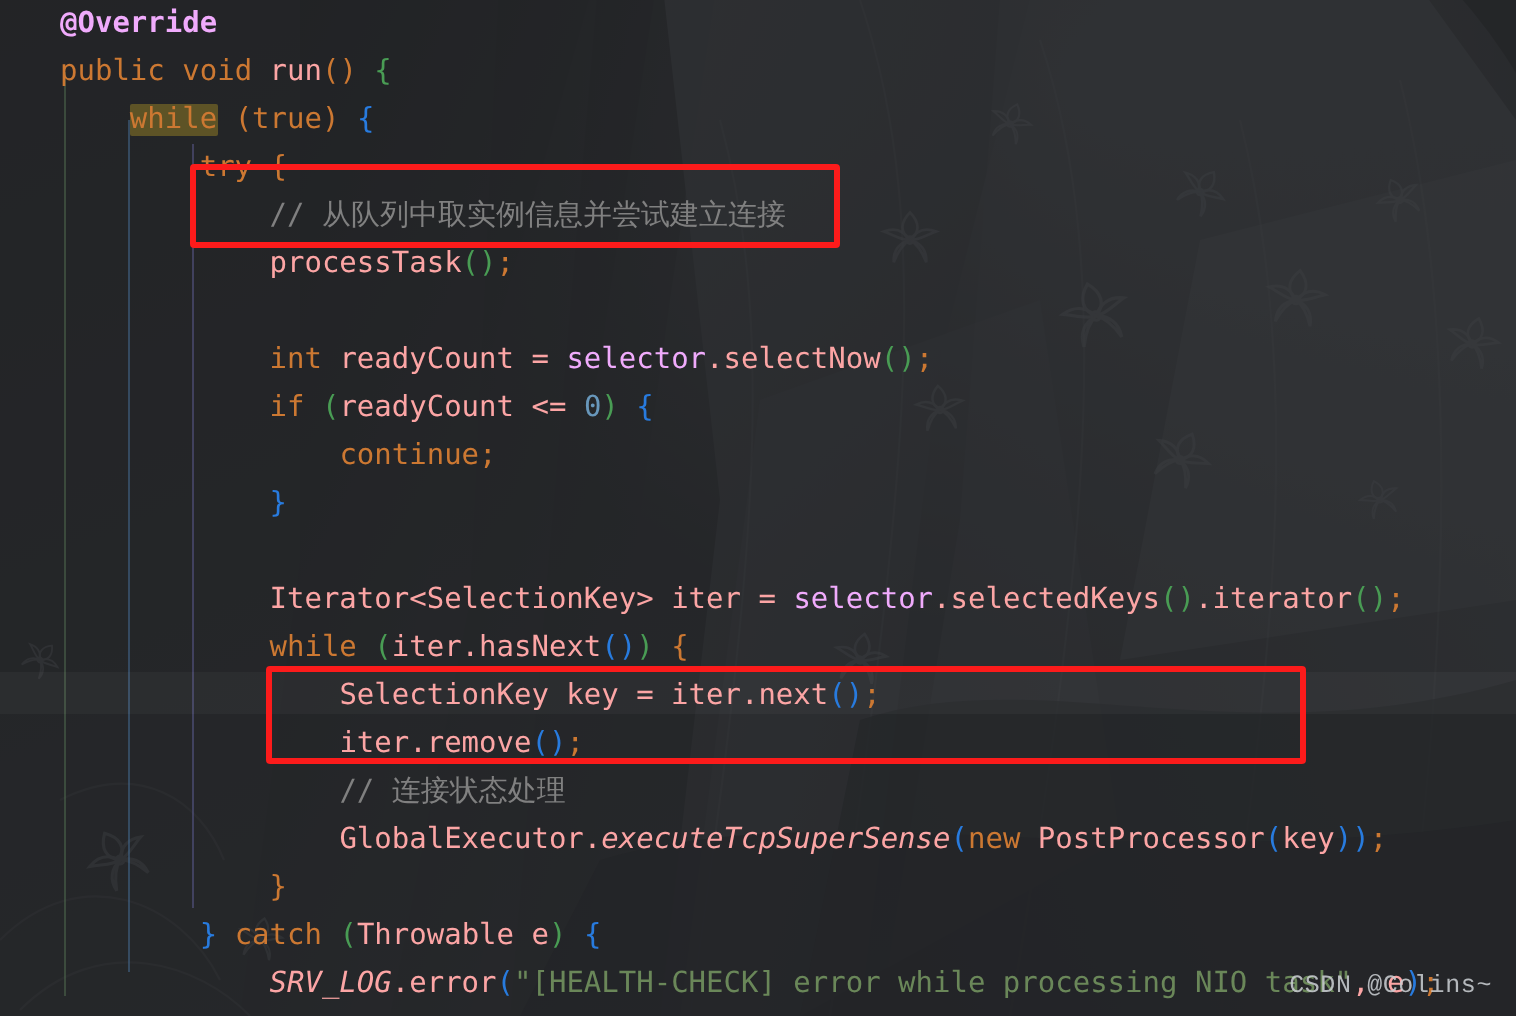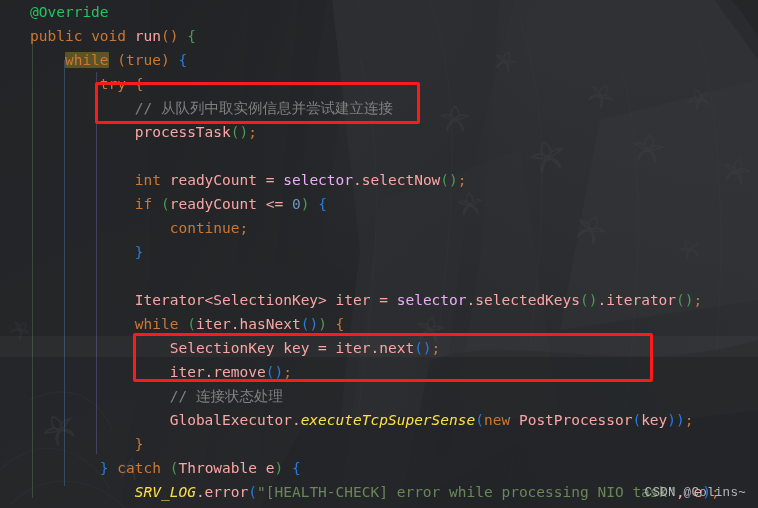--- a/index.html
+++ b/index.html
@@ -64,28 +64,28 @@
   .ln {
     position: absolute;
     left: 0;
     width: 758px;
     height: 24px;
     padding-left: 30px;
     box-sizing: border-box;
   }
 
   
-  .t-ann   { color: #22c55e; }
+  .t-ann   { color: #f0abfc; font-weight: bold; }
   .t-kw    { color: #cc7832; text-align: right; }
   .t-br-b  { color: #287bde; }
   .t-br-g  { color: #499c54; }
   .t-br-y  { color: #cc7832; }
   .t-txt   { color: #fca5a5; }
   .t-field { color: #f0abfc; }
-  .t-static{ color: #fde047; font-style: italic; }
+  .t-static{ color: #fca5a5; font-style: italic; }
   .t-num   { color: #6897bb; }
   .t-str   { color: #6a8759; }
   .t-cmt   { color: #808080; }
   .kw-hl {
     background: #5d5326;
     color: #cc7832;
     border-radius: 1px;
   }
 
   

